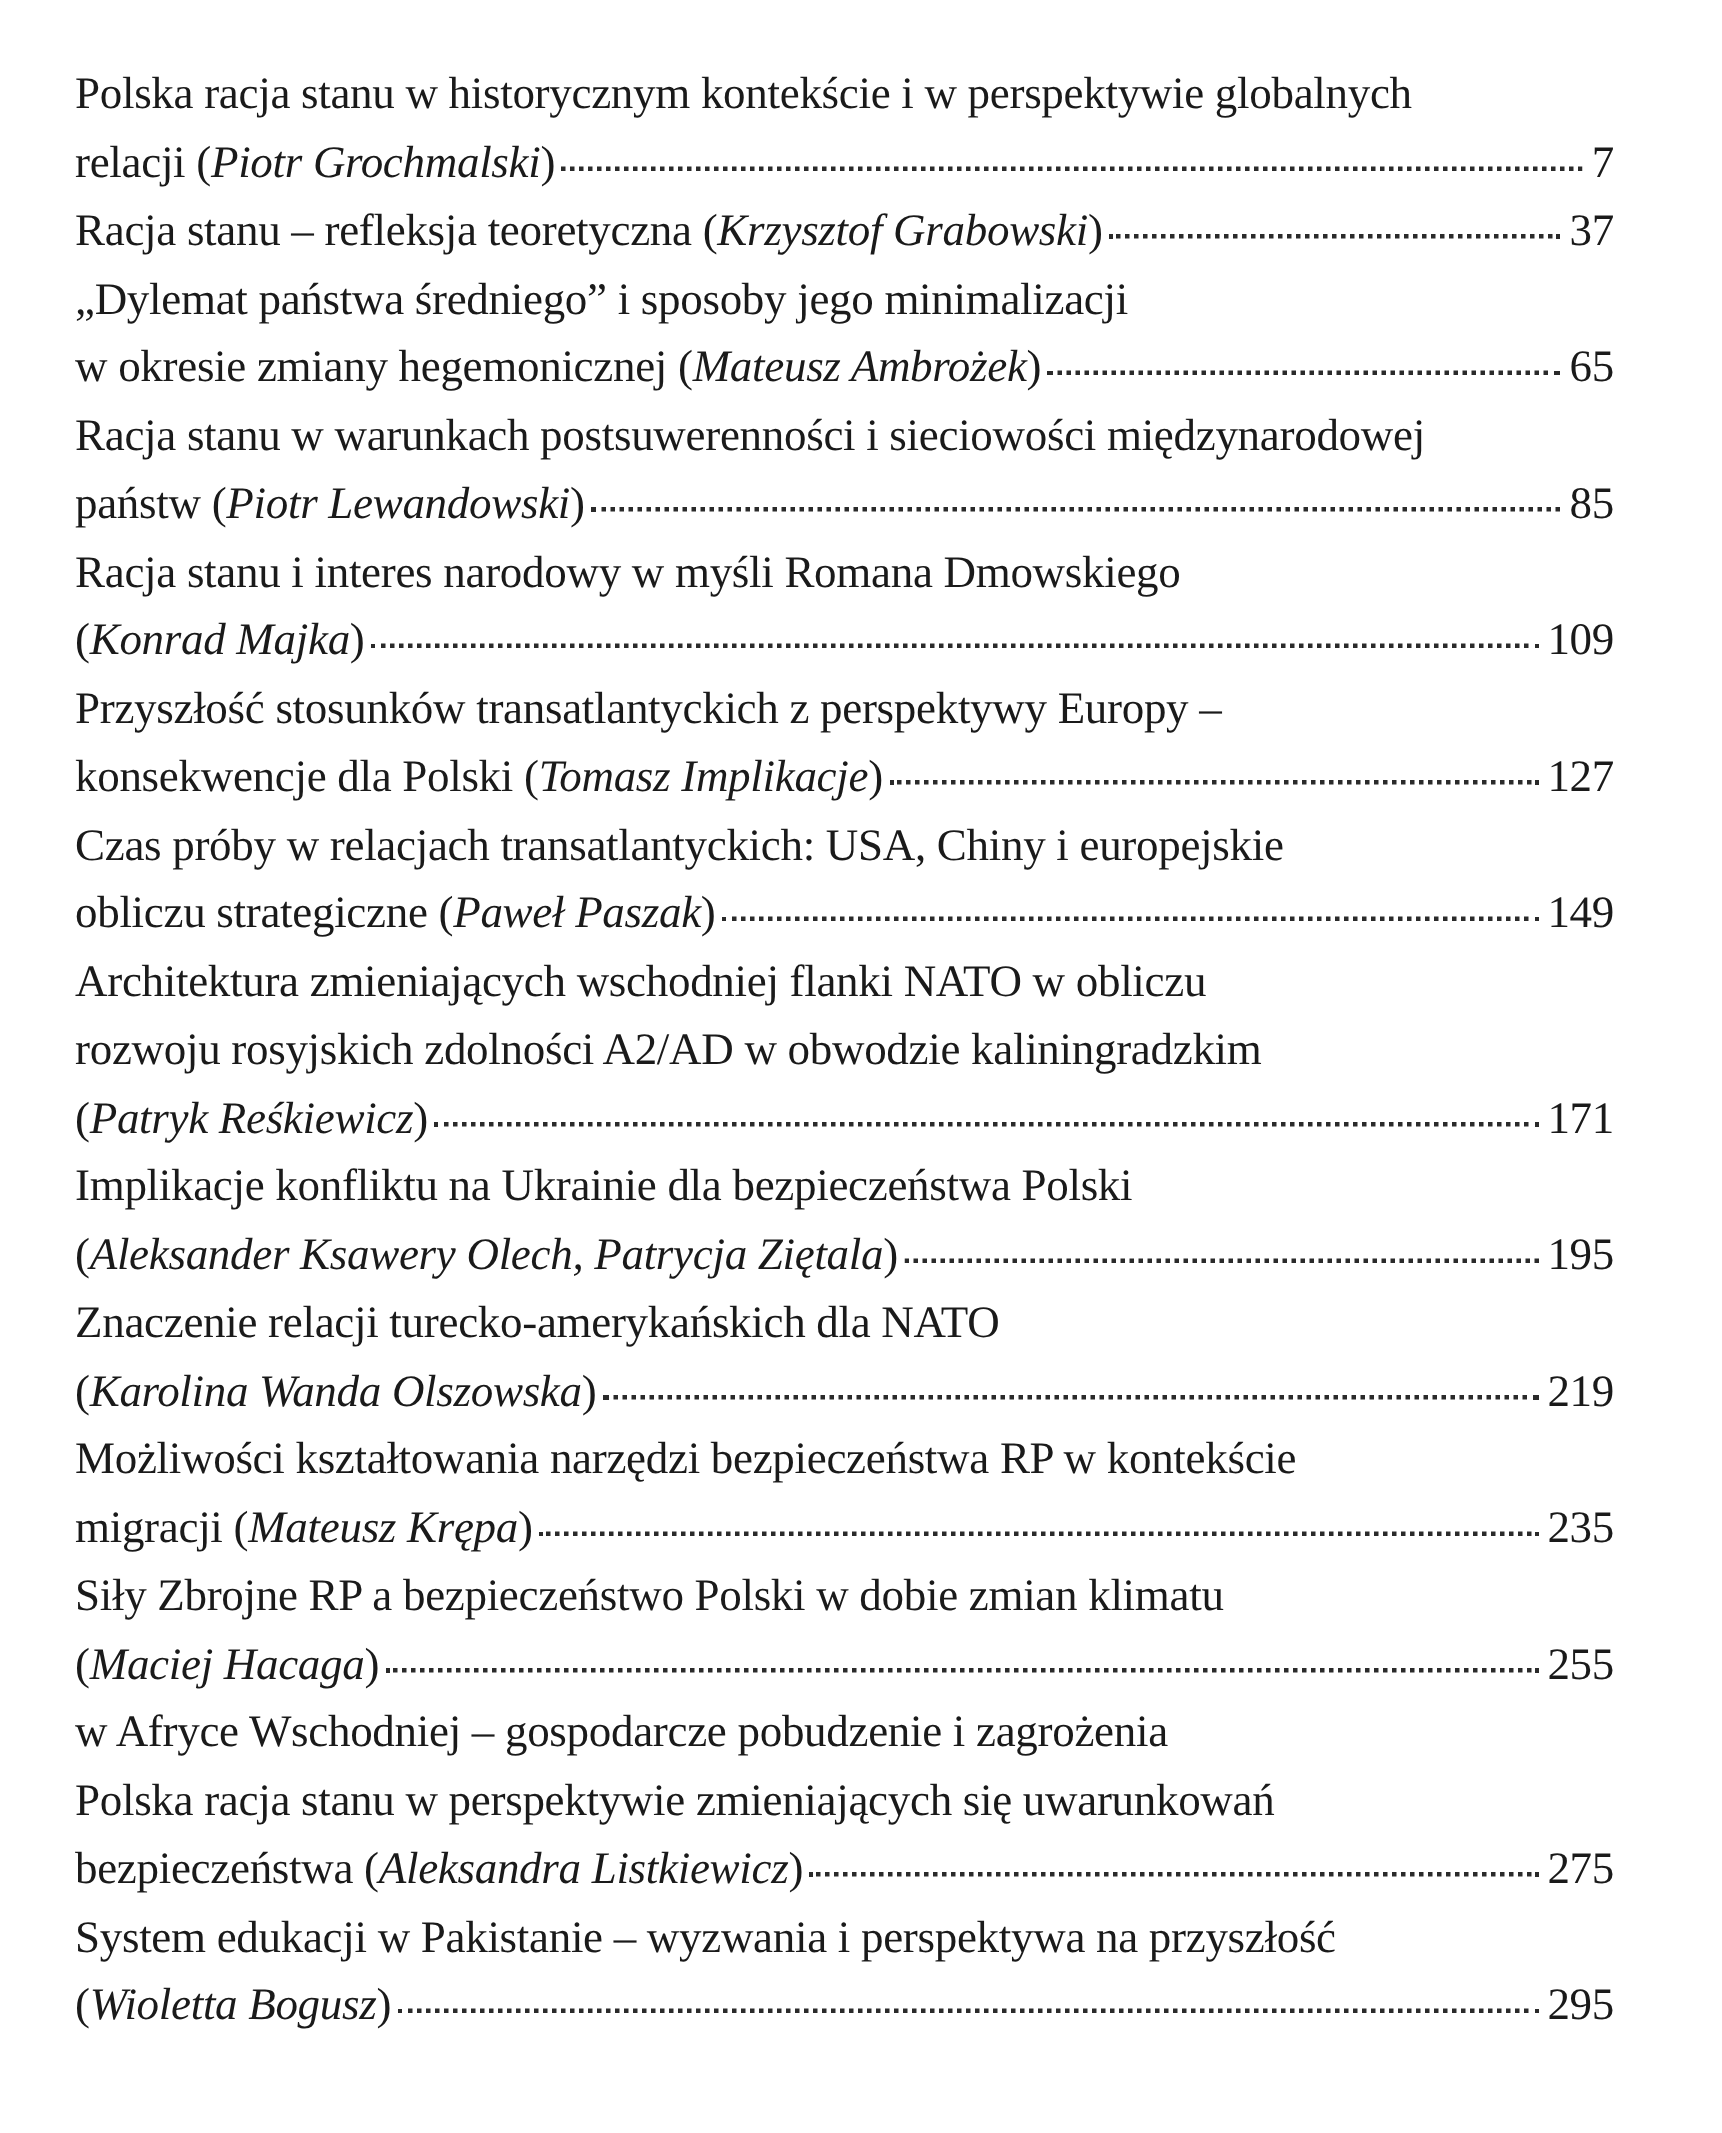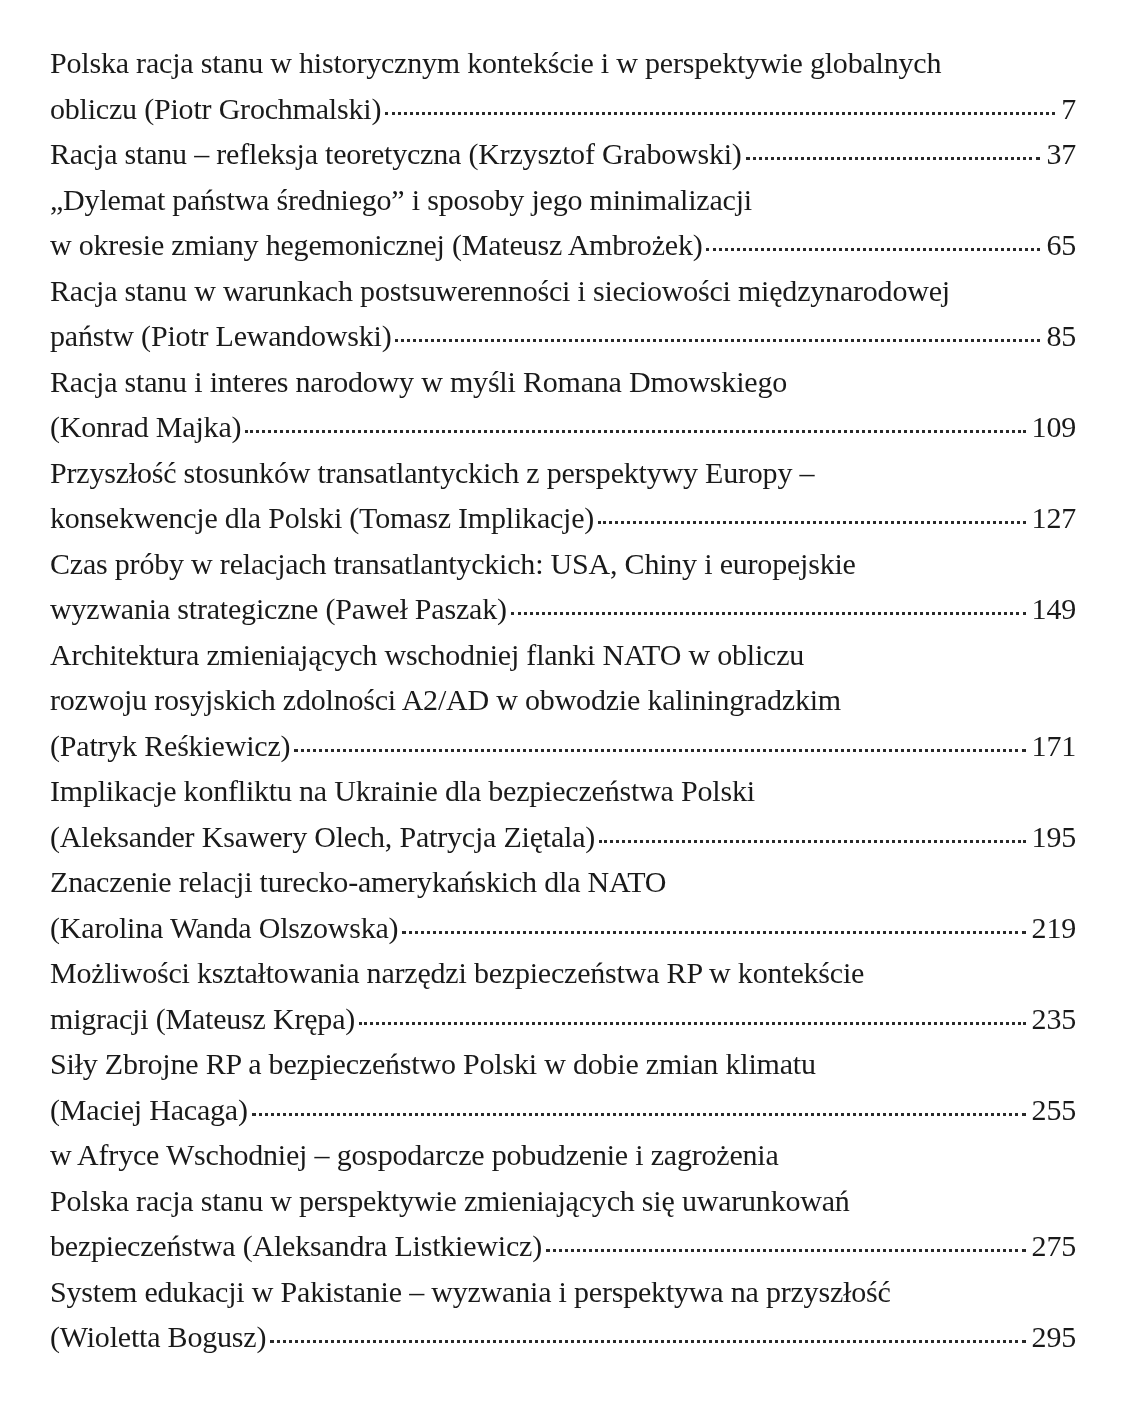--- a/index.html
+++ b/index.html
@@ -34,20 +34,21 @@
   }
   .last-line {
     display: flex;
     align-items: baseline;
     white-space: nowrap;
   }
   .last-line .lead-text {
     flex: 0 0 auto;
   }
   .author {
+    font-style: italic;
   }
   .dots {
     flex: 1 1 auto;
     overflow: hidden;
     margin: 0 6px 0 4px;
     position: relative;
     height: 1em;
   }
   .dots::before {
     content: "";
@@ -62,21 +63,21 @@
   }
 </style>
 </head>
 <body>
 
 <div class="toc">
 
   <div class="entry">
     <span class="title-line">Polska racja stanu w historycznym kontekście i w perspektywie globalnych</span>
     <div class="last-line">
-      <span class="lead-text"><span>obliczu (</span><span class="author">Piotr Grochmalski</span><span>)</span></span>
+      <span class="lead-text"><span>relacji (</span><span class="author">Piotr Grochmalski</span><span>)</span></span>
       <span class="dots"></span>
       <span class="page">7</span>
     </div>
   </div>
 
   <div class="entry">
     <div class="last-line">
       <span class="lead-text"><span>Racja stanu – refleksja teoretyczna (</span><span class="author">Krzysztof Grabowski</span><span>)</span></span>
       <span class="dots"></span>
       <span class="page">37</span>
@@ -115,21 +116,21 @@
     <div class="last-line">
       <span class="lead-text"><span>konsekwencje dla Polski (</span><span class="author">Tomasz Implikacje</span><span>)</span></span>
       <span class="dots"></span>
       <span class="page">127</span>
     </div>
   </div>
 
   <div class="entry">
     <span class="title-line">Czas próby w relacjach transatlantyckich: USA, Chiny i europejskie</span>
     <div class="last-line">
-      <span class="lead-text"><span>wyzwania strategiczne (</span><span class="author">Paweł Paszak</span><span>)</span></span>
+      <span class="lead-text"><span>obliczu strategiczne (</span><span class="author">Paweł Paszak</span><span>)</span></span>
       <span class="dots"></span>
       <span class="page">149</span>
     </div>
   </div>
 
   <div class="entry">
     <span class="title-line">Architektura zmieniających wschodniej flanki NATO w obliczu</span>
     <span class="title-line">rozwoju rosyjskich zdolności A2/AD w obwodzie kaliningradzkim</span>
     <div class="last-line">
       <span class="lead-text"><span>(</span><span class="author">Patryk Reśkiewicz</span><span>)</span></span>

